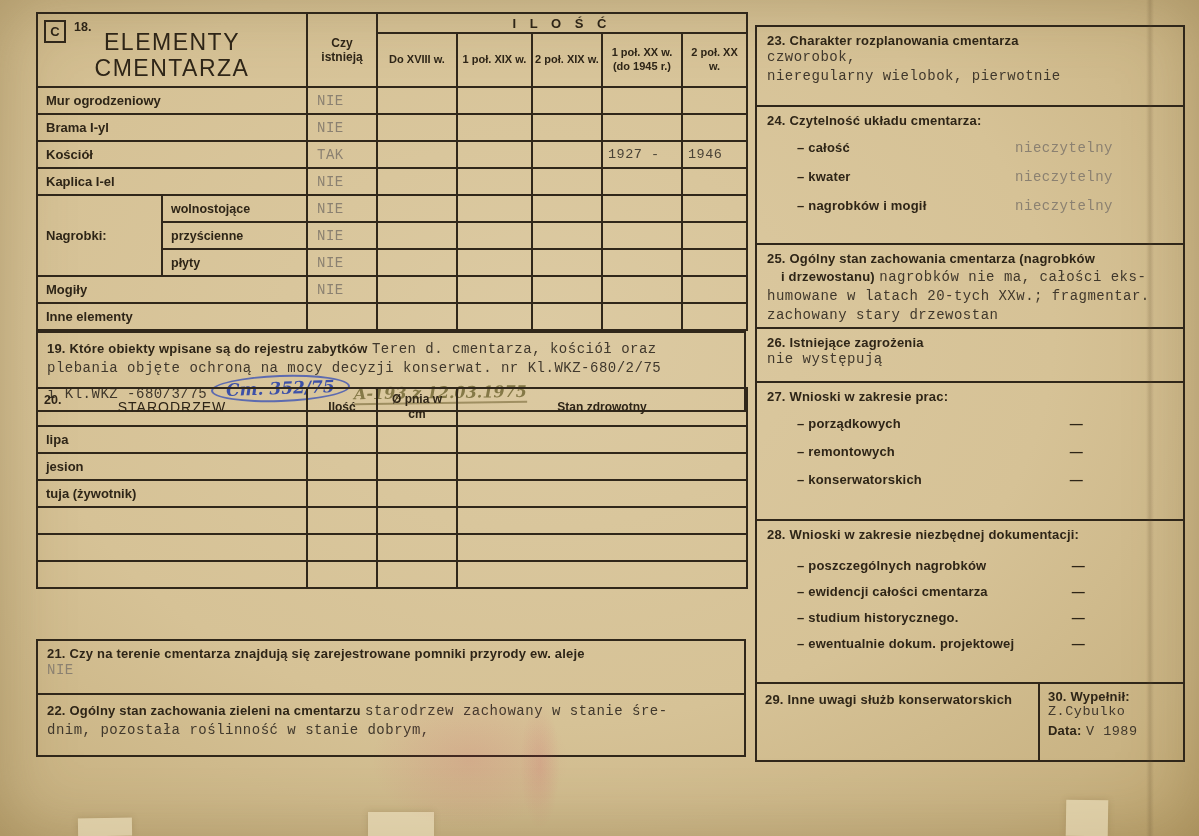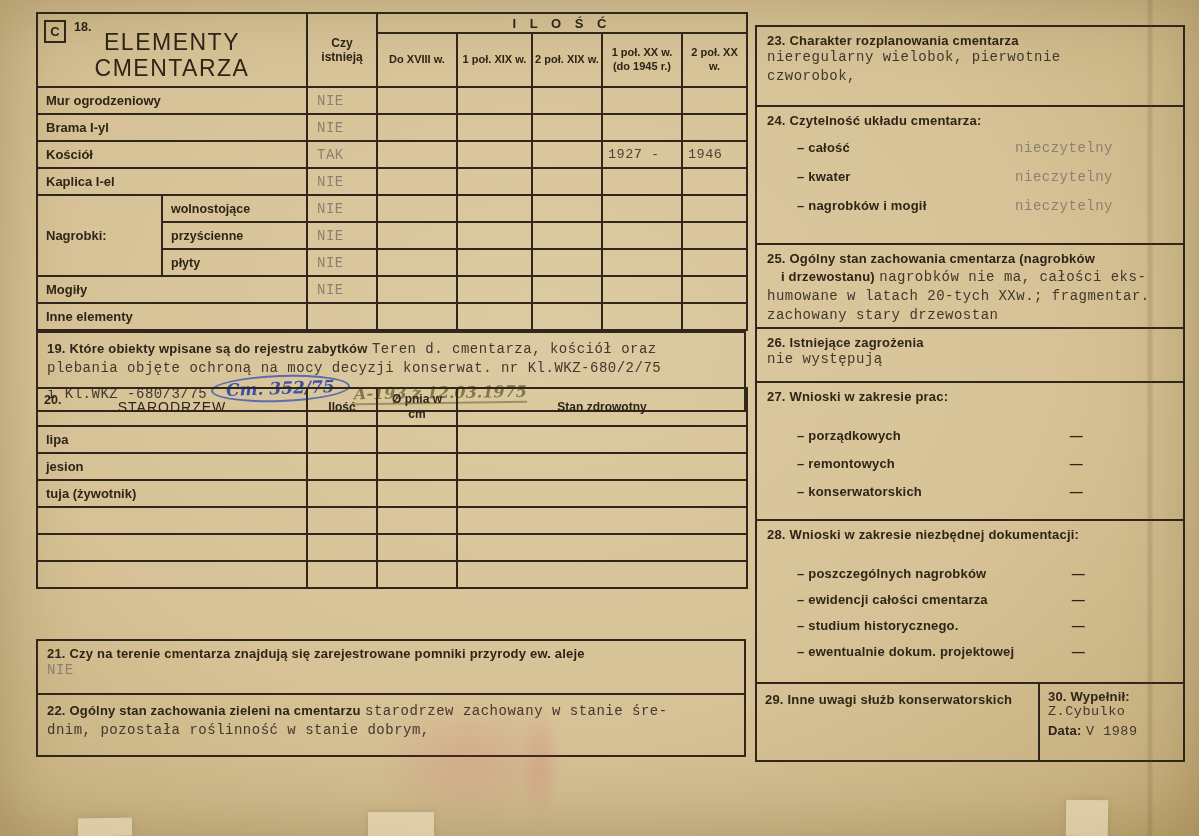--- a/index.html
+++ b/index.html
@@ -261,22 +261,22 @@
       <span class="q">22. Ogólny stan zachowania zieleni na cmentarzu</span>
       <span class="typed">starodrzew zachowany w stanie śre-</span>
     </div>
     <div class="typed tline">dnim, pozostała roślinność w stanie dobrym,</div>
   </div>
 
   <div class="rp">
 
     <div class="sec" style="height:80px;">
       <div class="q">23. Charakter rozplanowania cmentarza</div>
+      <div class="typed tline">czworobok,</div>
       <div class="typed tline">nieregularny wielobok, pierwotnie</div>
-      <div class="typed tline">czworobok,</div>
     </div>
 
     <div class="sec" style="height:138px;">
       <div class="q">24. Czytelność układu cmentarza:</div>
       <div class="irow" style="margin-top:12px; padding-right:60px;">
         <span class="q il">– całość</span>
         <span class="typed faded">nieczytelny</span>
       </div>
       <div class="irow" style="margin-top:13px; padding-right:60px;">
         <span class="q il">– kwater</span>
@@ -298,37 +298,37 @@
       <div class="typed tline">zachowany stary drzewostan</div>
     </div>
 
     <div class="sec" style="height:54px;">
       <div class="q">26. Istniejące zagrożenia</div>
       <div class="typed answer-typed">nie występują</div>
     </div>
 
     <div class="sec" style="height:138px;">
       <div class="q">27. Wnioski w zakresie prac:</div>
-      <div class="irow" style="margin-top:24px; padding-right:90px;gap:28px;">
+      <div class="irow" style="margin-top:12px; padding-right:90px;gap:28px;">
         <span class="q il">– porządkowych</span>
         <span class="q">—</span>
       </div>
       <div class="irow" style="margin-top:13px; padding-right:90px;">
         <span class="q il">– remontowych</span>
         <span class="q">—</span>
       </div>
       <div class="irow" style="margin-top:13px; padding-right:90px;">
         <span class="q il">– konserwatorskich</span>
         <span class="q">—</span>
       </div>
     </div>
 
     <div class="sec" style="height:163px;">
       <div class="q">28. Wnioski w zakresie niezbędnej dokumentacji:</div>
-      <div class="irow" style="margin-top:24px; padding-right:88px;">
+      <div class="irow" style="margin-top:16px; padding-right:88px;">
         <span class="q il">– poszczególnych nagrobków</span>
         <span class="q">—</span>
       </div>
       <div class="irow" style="margin-top:11px; padding-right:88px;">
         <span class="q il">– ewidencji całości cmentarza</span>
         <span class="q">—</span>
       </div>
       <div class="irow" style="margin-top:11px; padding-right:88px;">
         <span class="q il">– studium historycznego.</span>
         <span class="q">—</span>

